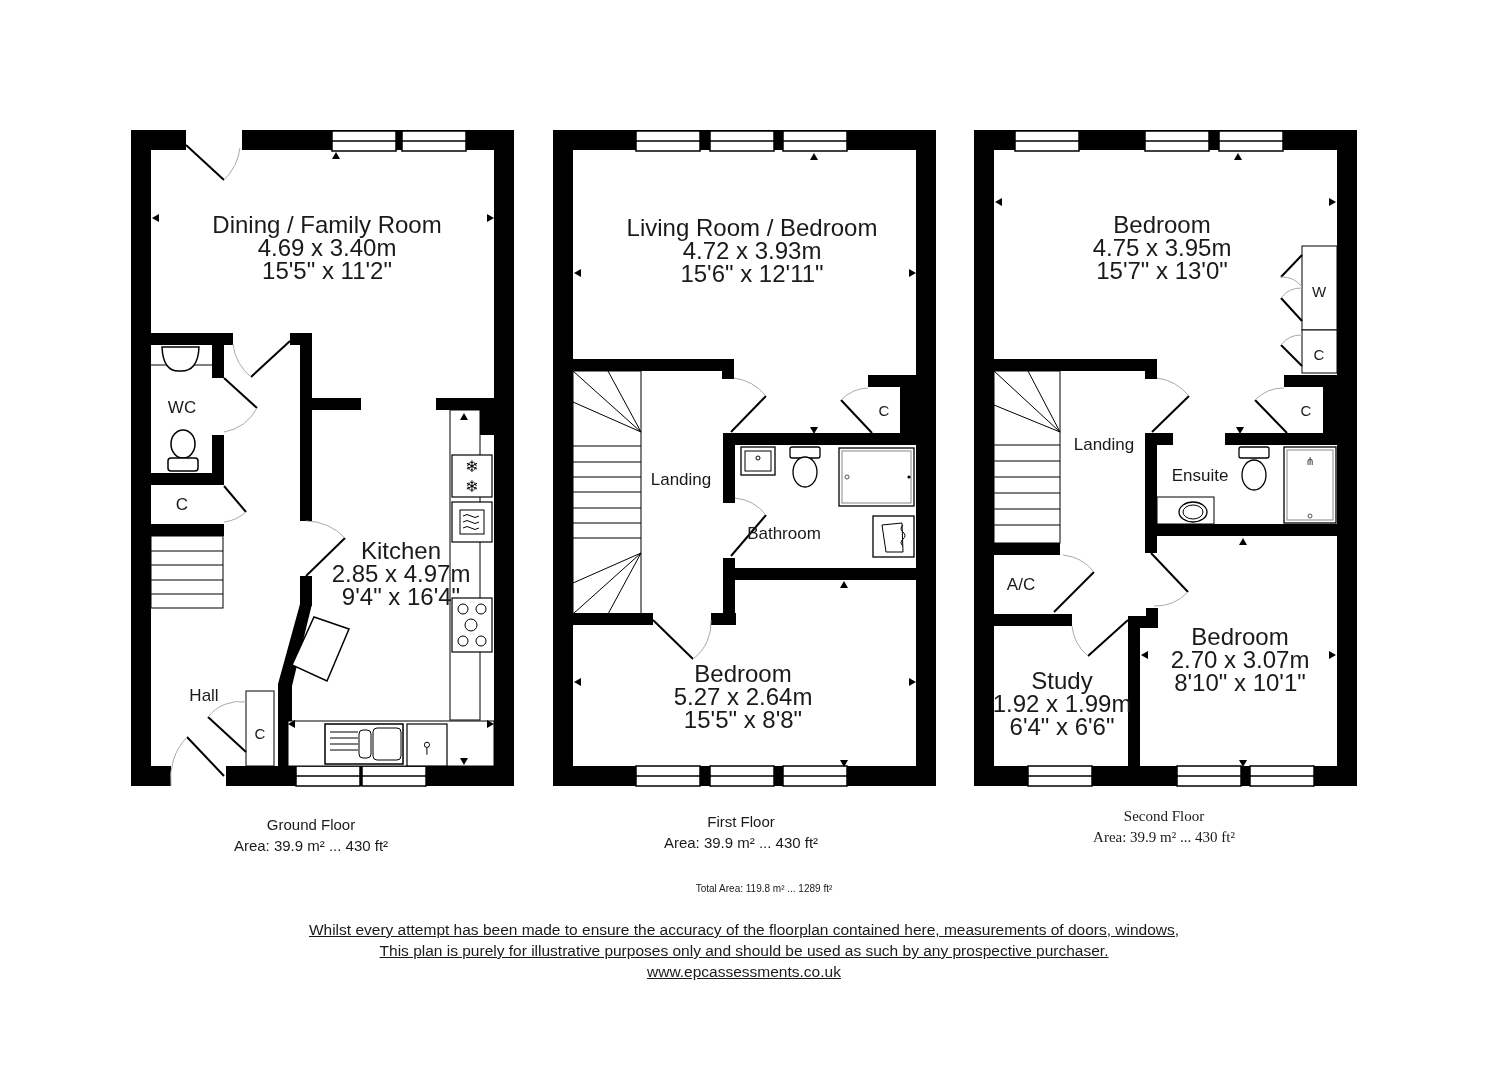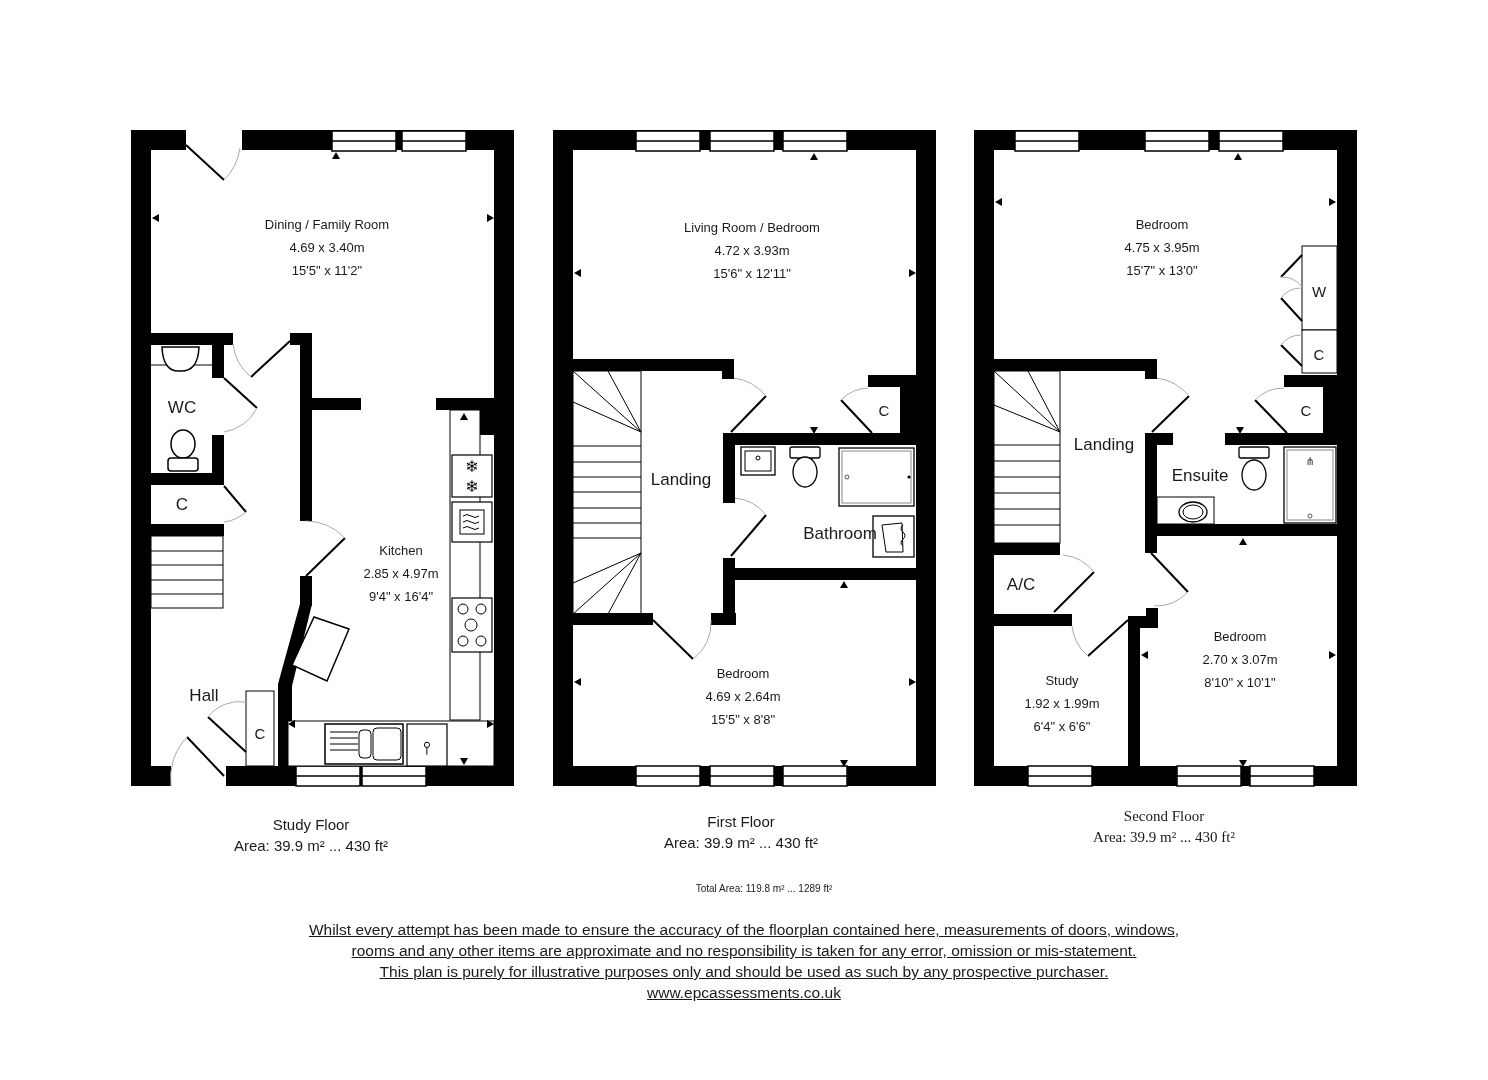--- a/index.html
+++ b/index.html
@@ -1,18 +1,18 @@
 <!DOCTYPE html>
 <html><head>
 <meta charset="utf-8">
 <style>
   html, body { margin:0; padding:0; background:#ffffff; }
   body { width:1488px; height:1080px; position:relative; overflow:hidden; font-family:"Liberation Sans", sans-serif; color:#1a1a1a; }
   svg.plan { position:absolute; left:0; top:0; }
-  .room-label { position:absolute; text-align:center; font-size:13px; line-height:23px; color:#1a1a1a; white-space:nowrap; transform:translateX(-50%); }
+  .room-label { position:absolute; text-align:center; font-size:24px; line-height:23px; color:#1a1a1a; white-space:nowrap; transform:translateX(-50%); }
   .small-label { position:absolute; font-size:17px; color:#1a1a1a; transform:translate(-50%,-50%); white-space:nowrap; }
   .floor-caption { position:absolute; text-align:center; font-size:15px; line-height:21px; transform:translateX(-50%); white-space:nowrap; }
   .total { position:absolute; left:764px; top:883px; transform:translateX(-50%); font-size:10px; white-space:nowrap; }
   .disclaimer { position:absolute; left:744px; top:919px; transform:translateX(-50%); font-size:15.5px; line-height:21px; text-align:center; white-space:nowrap;text-decoration:underline; }
   .disclaimer div { display:block; }
 </style>
 </head>
 <body>
 
 <svg class="plan" width="1488" height="1080" viewBox="0 0 1488 1080" xmlns="http://www.w3.org/2000/svg">
@@ -298,25 +298,25 @@
 <div class="small-label" style="left:182px; top:505px;">C</div>
 <div class="small-label" style="left:204px; top:653px;margin-top:43px;">Hall</div>
 <div class="small-label" style="left:260px; top:733px; font-size:15px;">C</div>
 
 <div class="room-label" style="left:752px; top:216px;">
   <div>Living Room / Bedroom</div>
   <div>4.72 x 3.93m</div>
   <div>15'6" x 12'11"</div>
 </div>
 <div class="small-label" style="left:681px; top:480px;">Landing</div>
-<div class="small-label" style="left:840px; top:534px;">Bathroom</div>
+<div class="small-label" style="left:784px; top:534px;">Bathroom</div>
 <div class="small-label" style="left:884px; top:410px; font-size:15px;">C</div>
 <div class="room-label" style="left:743px; top:662px;">
   <div>Bedroom</div>
-  <div>4.69 x 2.64m</div>
+  <div>5.27 x 2.64m</div>
   <div>15'5" x 8'8"</div>
 </div>
 
 <div class="room-label" style="left:1162px; top:213px;">
   <div>Bedroom</div>
   <div>4.75 x 3.95m</div>
   <div>15'7" x 13'0"</div>
 </div>
 <div class="small-label" style="left:1319px; top:291px; font-size:15px;">W</div>
 <div class="small-label" style="left:1319px; top:354px; font-size:15px;">C</div>
@@ -329,32 +329,31 @@
   <div>1.92 x 1.99m</div>
   <div>6'4" x 6'6"</div>
 </div>
 <div class="room-label" style="left:1240px; top:625px;">
   <div>Bedroom</div>
   <div>2.70 x 3.07m</div>
   <div>8'10" x 10'1"</div>
 </div>
 
 <div class="floor-caption" style="left:311px; top:814px;">
-  <div>Study Floor</div>
+  <div>Ground Floor</div>
   <div>Area: 39.9 m² ... 430 ft²</div>
 </div>
 <div class="floor-caption" style="left:741px; top:811px;">
   <div>First Floor</div>
   <div>Area: 39.9 m² ... 430 ft²</div>
 </div>
 <div class="floor-caption" style="left:1164px; top:806px;font-family:Liberation Serif, serif;">
   <div>Second Floor</div>
   <div>Area: 39.9 m² ... 430 ft²</div>
 </div>
 
 <div class="total">Total Area: 119.8 m² ... 1289 ft²</div>
 
 <div class="disclaimer">
   <div>Whilst every attempt has been made to ensure the accuracy of the floorplan contained here, measurements of doors, windows,</div>
-  <div>rooms and any other items are approximate and no responsibility is taken for any error, omission or mis-statement.</div>
   <div>This plan is purely for illustrative purposes only and should be used as such by any prospective purchaser.</div>
   <div>www.epcassessments.co.uk</div>
 </div>
 
 </body></html>

